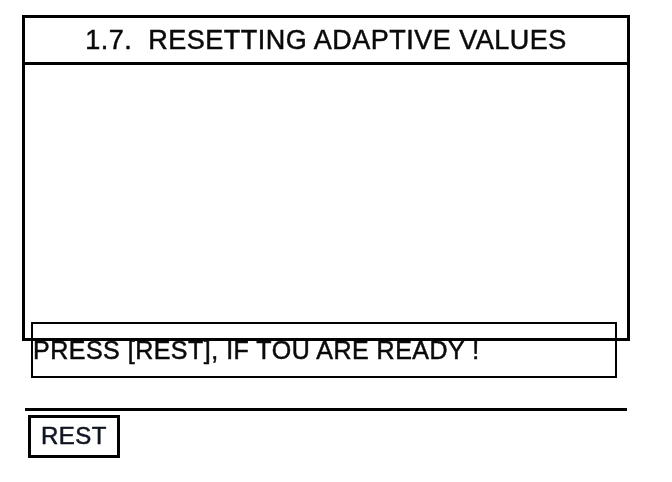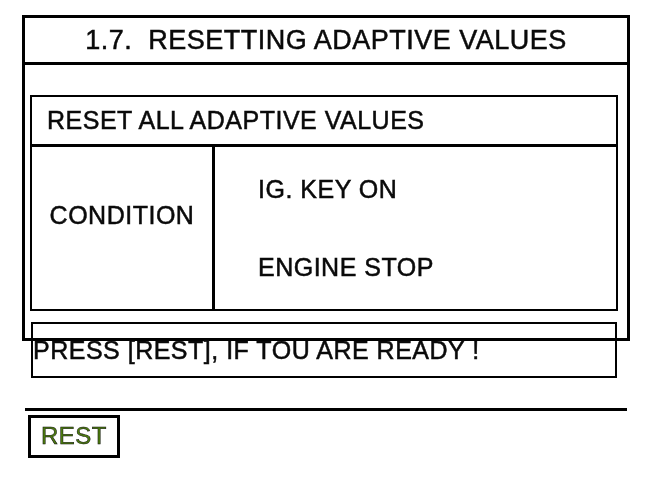--- a/index.html
+++ b/index.html
@@ -118,21 +118,21 @@
   }
   .rest-button {
     position: absolute;
     left: 3px;
     top: 4px;
     width: 92px;
     height: 43px;
     border: 3px solid #000;
     box-sizing: border-box;
     background: #ffffff;
-    color: #4d7c0f;
+    color: #0f172a;
     font-family: inherit;
     font-size: 24px;
     letter-spacing: 0.5px;
     display: flex;
     align-items: center;
     justify-content: center;
     padding: 0 0 2px 0;
     cursor: pointer;
     -webkit-text-stroke: 0.5px #0a0a0a;
   }
@@ -140,34 +140,20 @@
 </head>
 <body>
 
 <div class="canvas">
   <div class="screen">
 
     <div class="title-bar">
       <span>1.7.  RESETTING ADAPTIVE VALUES</span>
     </div>
 
-    <div class="table-box">
-      <div class="table-header">
-        <span>RESET ALL ADAPTIVE VALUES</span>
-      </div>
-      <div class="table-body">
-        <div class="cell-left">
-          <span>CONDITION</span>
-        </div>
-        <div class="cell-right">
-          <span>IG. KEY ON</span>
-          <span>ENGINE STOP</span>
-        </div>
-      </div>
-    </div>
 
     <div class="message-box">
       <span>PRESS [REST], IF TOU ARE READY !</span>
     </div>
 
     <div class="bottom-bar">
       <button class="rest-button">REST</button>
     </div>
 
   </div>

